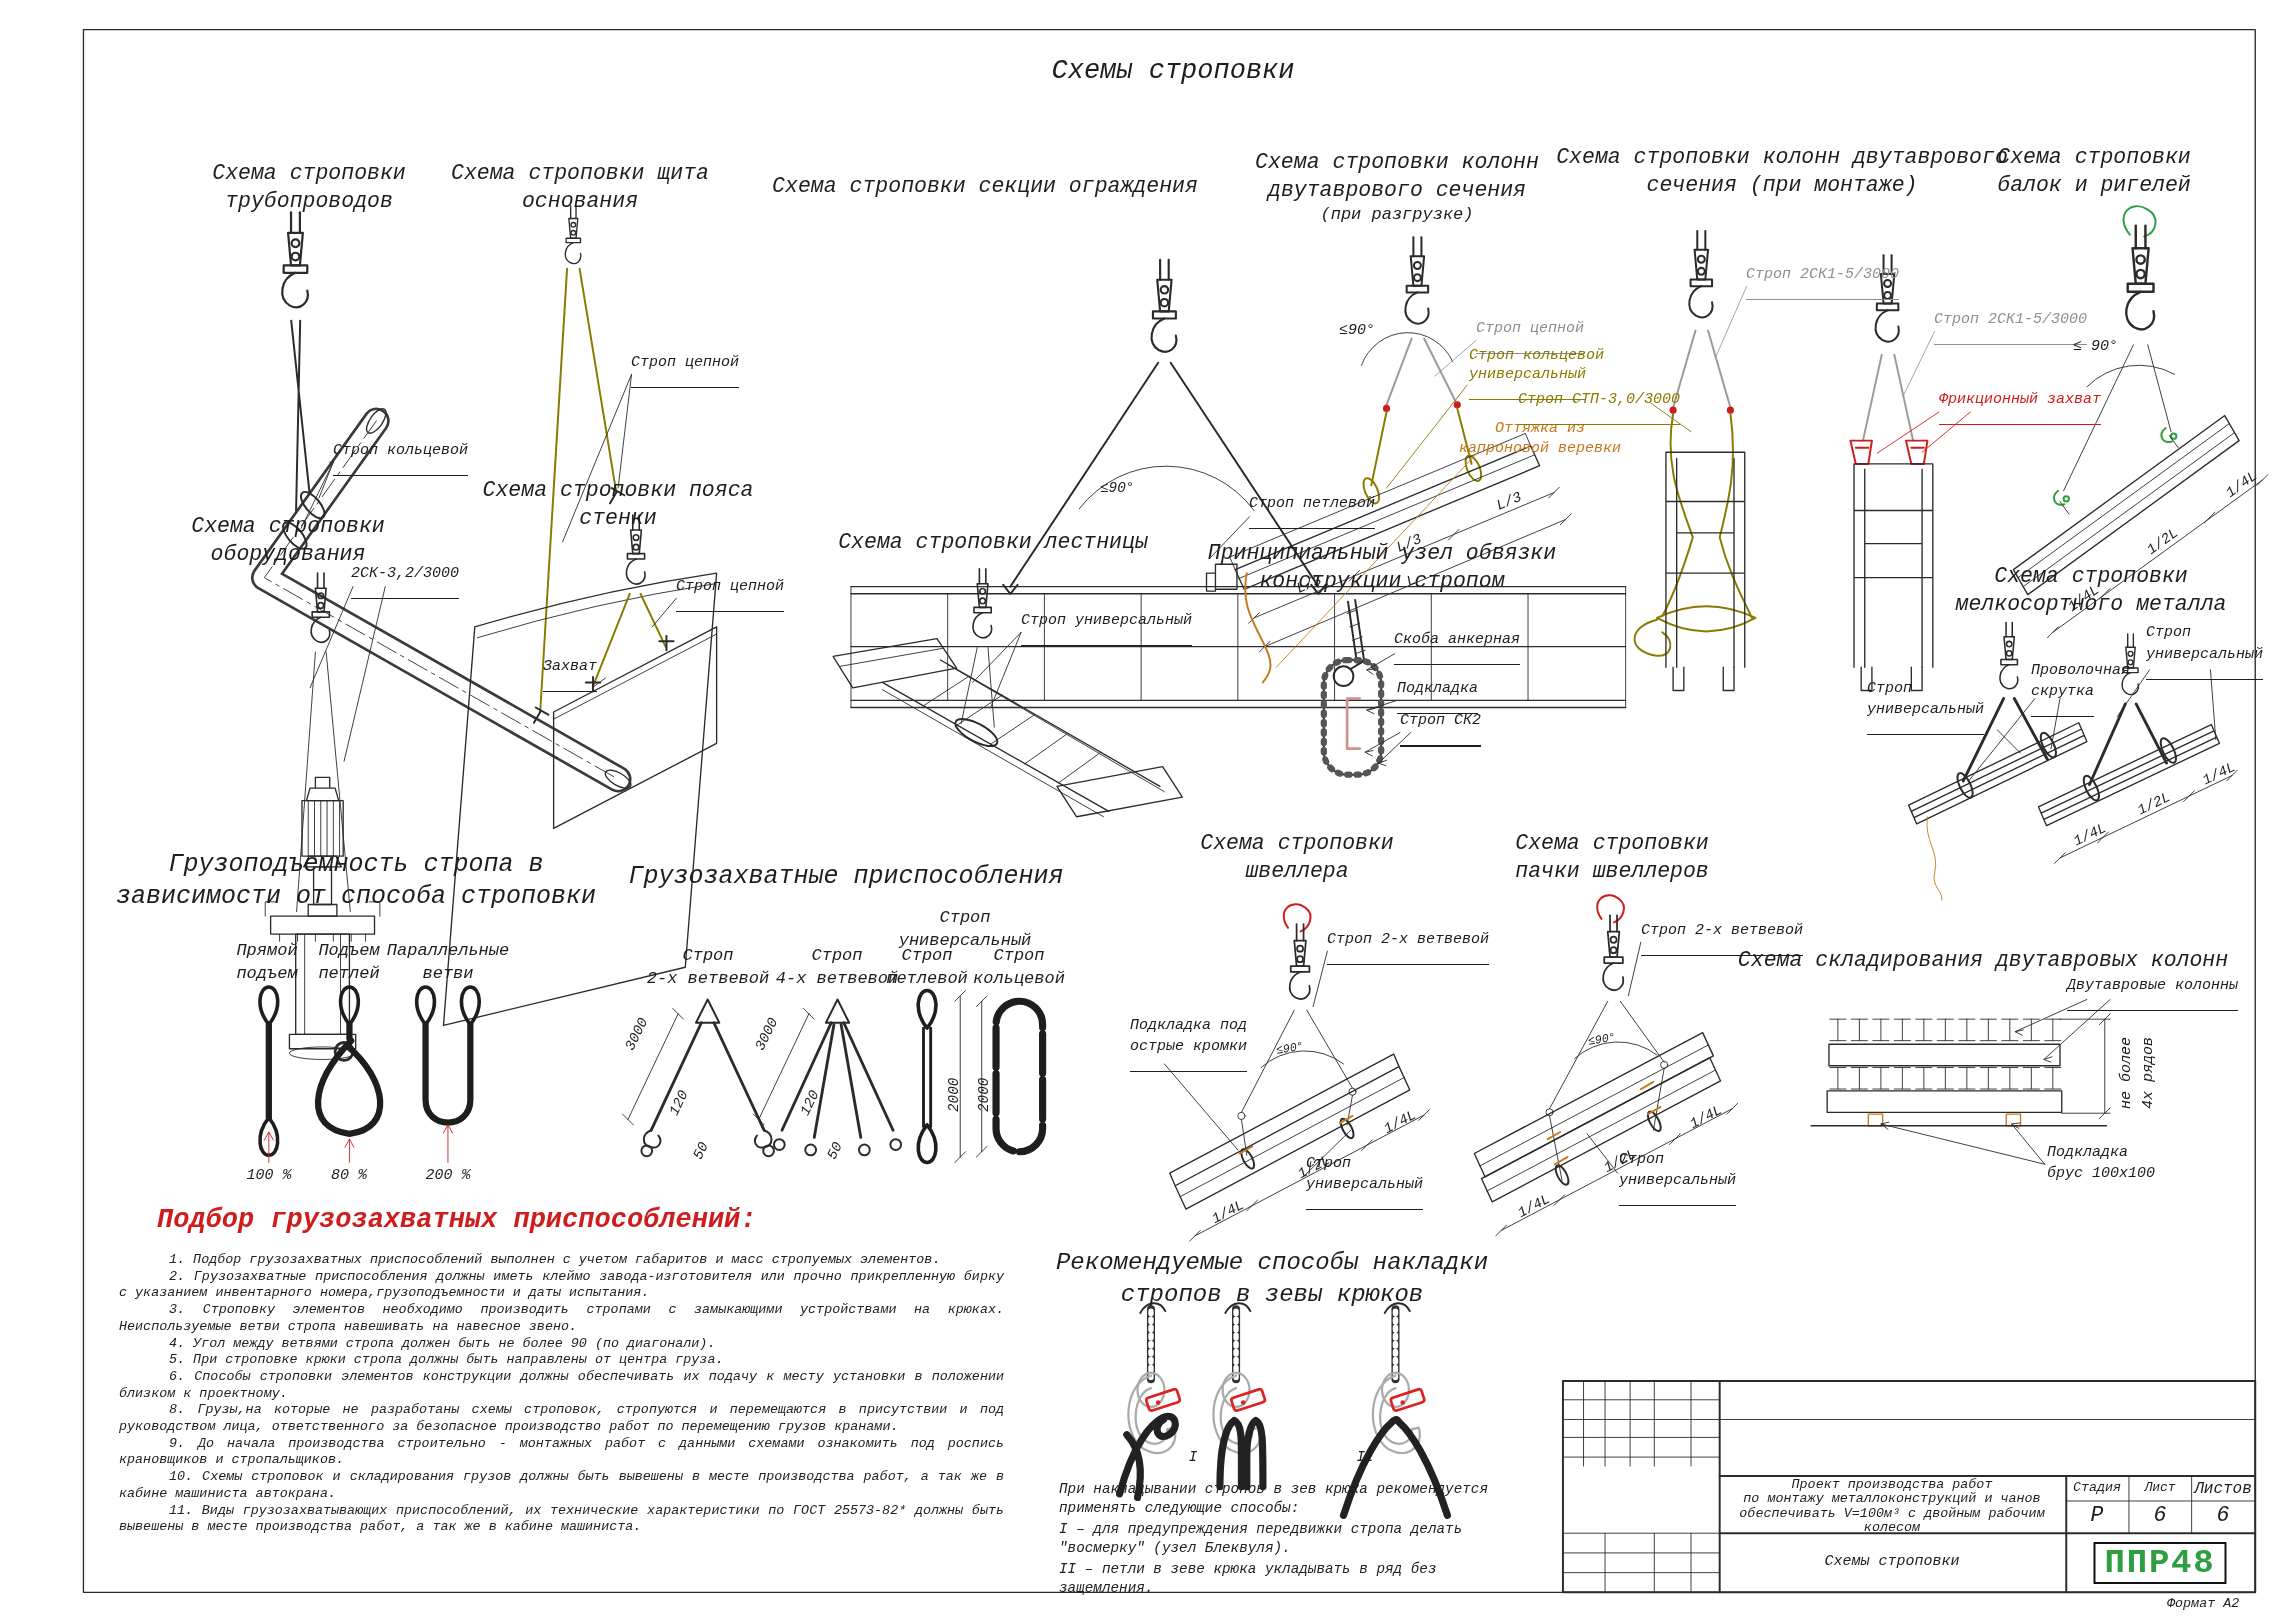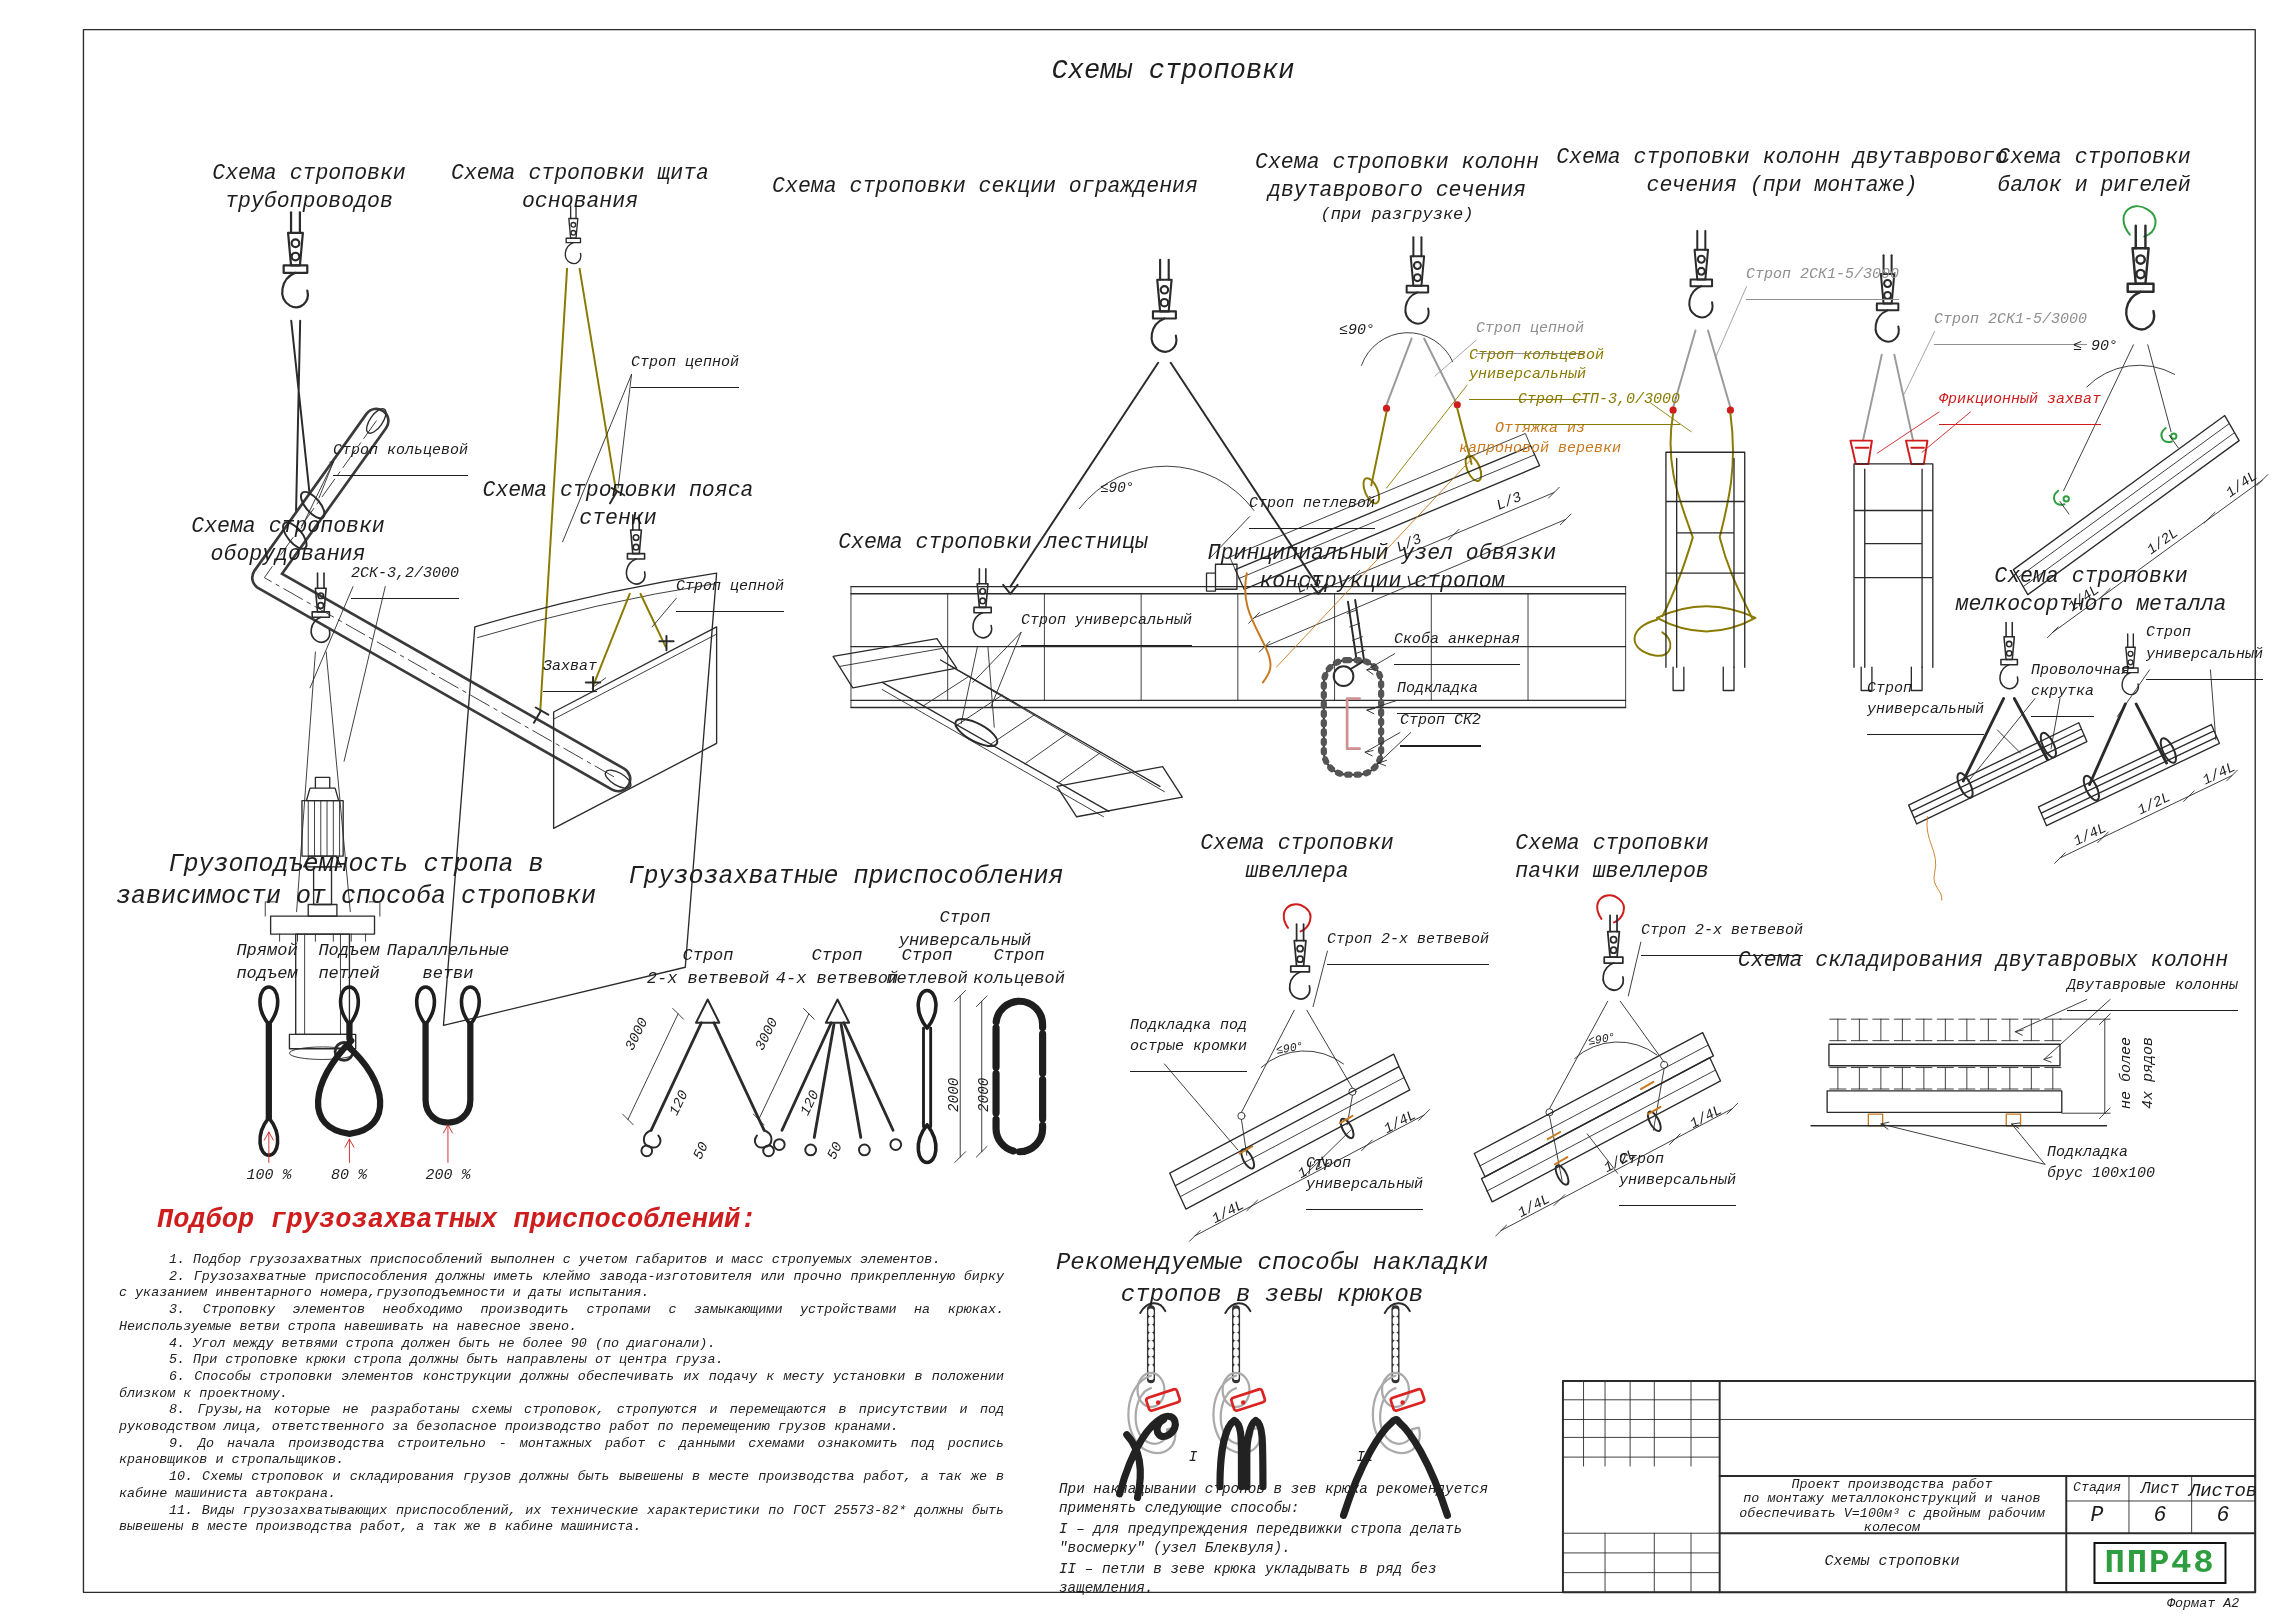--- a/index.html
+++ b/index.html
@@ -565,22 +565,22 @@
   <p>II – петли в зеве крюка укладывать в ряд без защемления.</p>
 </div>
 
 <div class="tbx tc" style="left:1892px;top:1478px;font-size:13.4px;line-height:14.3px;text-align:center">
   <div>Проект производства работ</div>
   <div>по монтажу металлоконструкций и чанов</div>
   <div>обеспечивать V=100м³ с двойным рабочим</div>
   <div>колесом</div>
 </div>
 <div class="tbx tc" style="left:2097px;top:1480px;font-size:13.4px">Стадия</div>
-<div class="tbx tc" style="left:2160px;top:1480px;font-size:16px">Лист</div>
-<div class="tbx tc" style="left:2223px;top:1480px;font-size:19px">Листов</div>
+<div class="tbx tc" style="left:2160px;top:1480px;font-size:13px">Лист</div>
+<div class="tbx tc" style="left:2223px;top:1480px;font-size:16px">Листов</div>
 <div class="tbx tc" style="left:2097px;top:1503px;font-size:21.5px">Р</div>
 <div class="tbx tc" style="left:2160px;top:1503px;font-size:21.5px">6</div>
 <div class="tbx tc" style="left:2223px;top:1503px;font-size:21.5px">6</div>
 <div class="tbx tc" style="left:1892px;top:1553px;font-size:15px">Схемы строповки</div>
 <div id="logo">ППР48</div>
 <div class="tbx" style="left:2167px;top:1596px;font-size:13.4px">Формат А2</div>
 
 </div>
 
 

